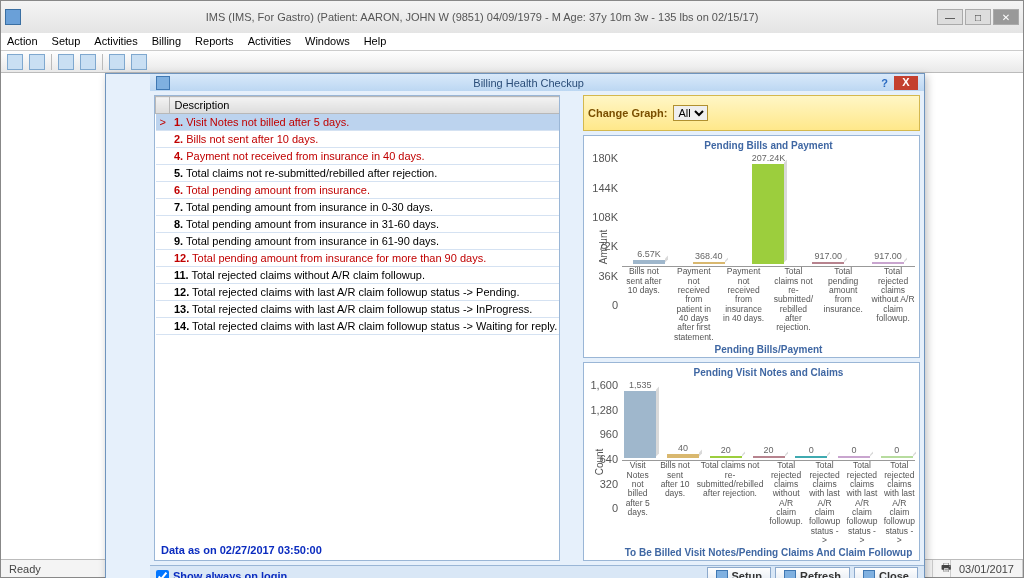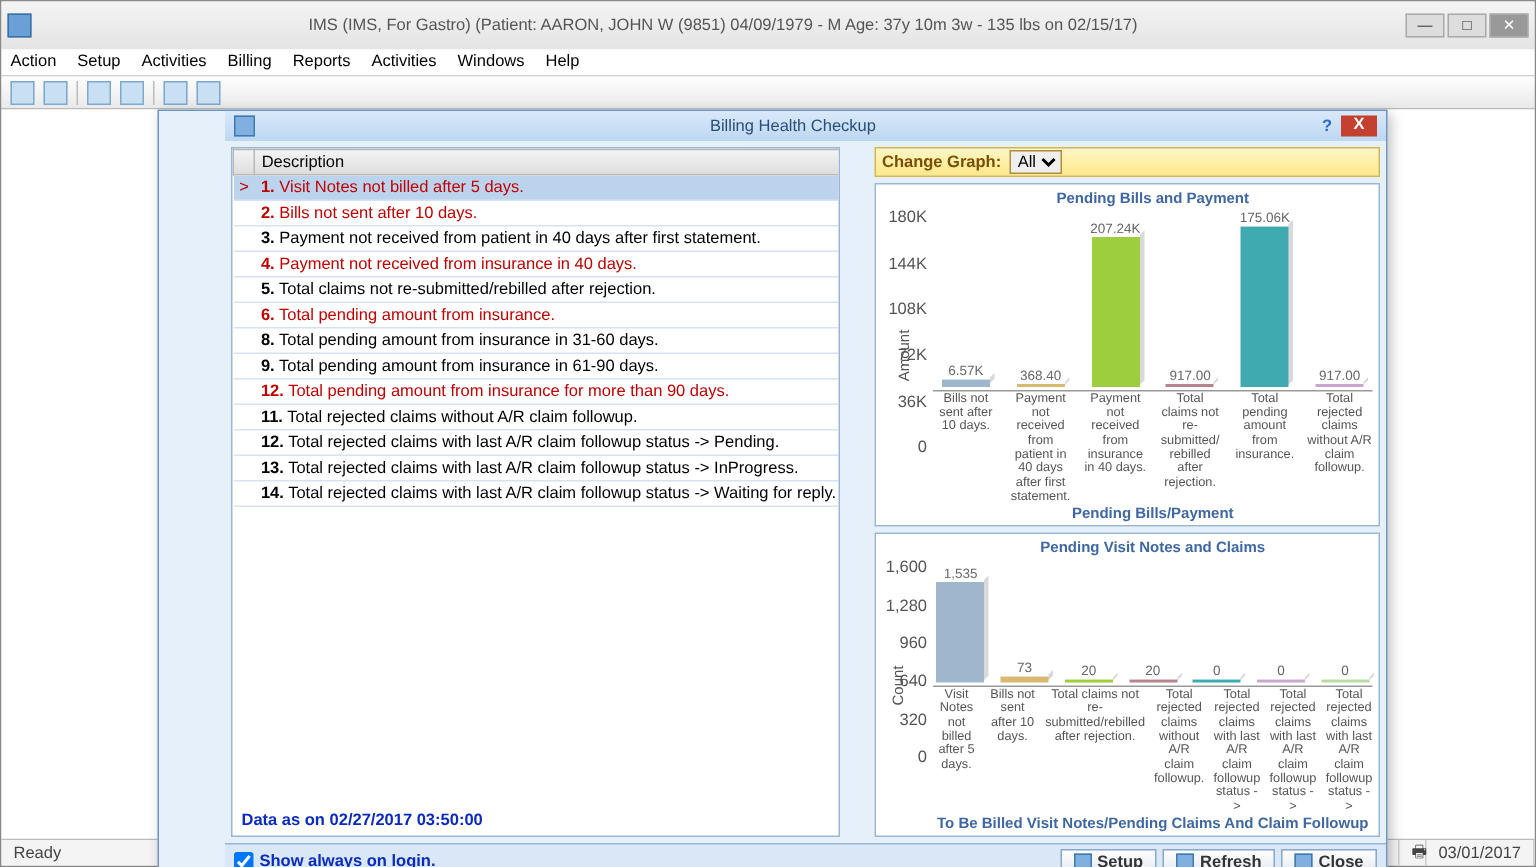--- a/index.html
+++ b/index.html
@@ -36,21 +36,21 @@
 .table { width:100%; border-collapse:collapse; }
 .table th { background:linear-gradient(#f3f3f3,#dcdcdc); border:1px solid #b8b8b8; padding:2px 4px; font-weight:normal; text-align:left; height:17px;}
 .table td { border-bottom:1px solid #d5e2f2; padding:2px 4px; height:15px; white-space:nowrap; overflow:hidden;}
 .table tr.sel td { background:#bcd3ee; }
 .table td.num { text-align:right; width:45px; }
 .table td.desc { width:260px; }
 .row-red td { color:#c00000; }
 .left-foot { padding:4px 6px; color:#0a2bbf; font-weight:bold; }
 
 .right-pane { flex:1; display:flex; flex-direction:column; gap:4px;}
-.graph-select { height:20px; background:linear-gradient(#fff6c6,#ffe88a); border:1px solid #d4b84e; display:flex; align-items:center; padding:0 4px; color:#7a4f00; font-weight:bold;}
+.graph-select { height:36px; background:linear-gradient(#fff6c6,#ffe88a); border:1px solid #d4b84e; display:flex; align-items:center; padding:0 4px; color:#7a4f00; font-weight:bold;}
 .graph-select select { margin-left:6px; border:1px solid #b09030; height:16px; font-size:11px;}
 
 .chart-box { flex:1; background:#fff; border:1px solid #9ab6d6; position:relative; padding:4px 4px 2px 38px; display:flex; flex-direction:column;}
 .chart-title { text-align:center; color:#3f67a3; font-weight:bold; font-size:10px; margin-bottom:2px;}
 .chart-sub { text-align:center; color:#3f67a3; font-weight:bold; font-size:10px; margin-top:2px;}
 .axis-label { position:absolute; left:2px; top:50%; transform:translateY(-50%) rotate(-90deg); transform-origin:center; color:#555; font-size:10px; }
 .yticks { position:absolute; left:6px; top:16px; bottom:46px; width:28px; display:flex; flex-direction:column; justify-content:space-between; text-align:right; color:#555; font-size:9px;}
 .bars-row { flex:1; display:flex; align-items:flex-end; gap:6px; border-bottom:1px solid #999; padding-bottom:2px;}
 .barcol { flex:1; display:flex; flex-direction:column; align-items:center; }
 .barval { font-size:9px; color:#666; margin-bottom:1px; height:10px;}
@@ -131,35 +131,35 @@
                 </thead>
               <tbody id="tblbody">
                   <tr class="row-red sel">
                     <td class="num" style="width:18px;text-align:center">&gt;</td>
                     <td class="desc"><b>1.</b> Visit Notes not billed after 5 days.</td>
                   </tr>
                   <tr class="row-red">
                     <td class="num" style="width:18px;text-align:center"></td>
                     <td class="desc"><b>2.</b> Bills not sent after 10 days.</td>
                   </tr>
-                  <tr class="">
-                    <td class="num" style="width:18px;text-align:center"></td>
-                    <td class="desc"><b>3.</b> Payment not received from patient in 40 days after first statement.</td>
-                  </tr>
                   <tr class="row-red">
                     <td class="num" style="width:18px;text-align:center"></td>
                     <td class="desc"><b>4.</b> Payment not received from insurance in 40 days.</td>
                   </tr>
                   <tr class="">
                     <td class="num" style="width:18px;text-align:center"></td>
                     <td class="desc"><b>5.</b> Total claims not re-submitted/rebilled after rejection.</td>
                   </tr>
                   <tr class="row-red">
                     <td class="num" style="width:18px;text-align:center"></td>
                     <td class="desc"><b>6.</b> Total pending amount from insurance.</td>
+                  </tr>
+                  <tr class="">
+                    <td class="num" style="width:18px;text-align:center"></td>
+                    <td class="desc"><b>7.</b> Total pending amount from insurance in 0-30 days.</td>
                   </tr>
                   <tr class="">
                     <td class="num" style="width:18px;text-align:center"></td>
                     <td class="desc"><b>8.</b> Total pending amount from insurance in 31-60 days.</td>
                   </tr>
                   <tr class="">
                     <td class="num" style="width:18px;text-align:center"></td>
                     <td class="desc"><b>9.</b> Total pending amount from insurance in 61-90 days.</td>
                   </tr>
                   <tr class="row-red">
@@ -216,24 +216,20 @@
                 </div>
                 <div class="barcol">
                   <div class="barval">207.24K</div>
                   <div class="bar3d" style="height: 100.1px; background: rgb(156, 206, 61);"></div>
                 </div>
                 <div class="barcol">
                   <div class="barval">917.00</div>
                   <div class="bar3d" style="height: 2px; background: rgb(183, 131, 142);"></div>
                 </div>
                 <div class="barcol">
-                  <div class="barval">175.06K</div>
-                  <div class="bar3d" style="height: 106.7px; background: rgb(63, 170, 176);"></div>
-                </div>
-                <div class="barcol">
                   <div class="barval">917.00</div>
                   <div class="bar3d" style="height: 2px; background: rgb(201, 165, 207);"></div>
                 </div>
               </div>
             <div class="xlabels" id="xlab1">
                 <div class="xl">Bills not sent after 10 days.</div>
                 <div class="xl">Payment not received from patient in 40 days after first statement.</div>
                 <div class="xl">Payment not received from insurance in 40 days.</div>
                 <div class="xl">Total claims not re-submitted/ rebilled after rejection.</div>
                 <div class="xl">Total pending amount from insurance.</div>
@@ -252,21 +248,21 @@
                 <div>640</div>
                 <div>320</div>
                 <div>0</div>
               </div>
             <div class="bars-row" id="bars2">
                 <div class="barcol">
                   <div class="barval">1,535</div>
                   <div class="bar3d" style="height: 67.2px; background: rgb(159, 183, 204);"></div>
                 </div>
                 <div class="barcol">
-                  <div class="barval">73</div>
+                  <div class="barval">40</div>
                   <div class="bar3d" style="height: 4.2px; background: rgb(217, 184, 111);"></div>
                 </div>
                 <div class="barcol">
                   <div class="barval">20</div>
                   <div class="bar3d" style="height: 2px; background: rgb(156, 206, 61);"></div>
                 </div>
                 <div class="barcol">
                   <div class="barval">20</div>
                   <div class="bar3d" style="height: 2px; background: rgb(183, 131, 142);"></div>
                 </div>

